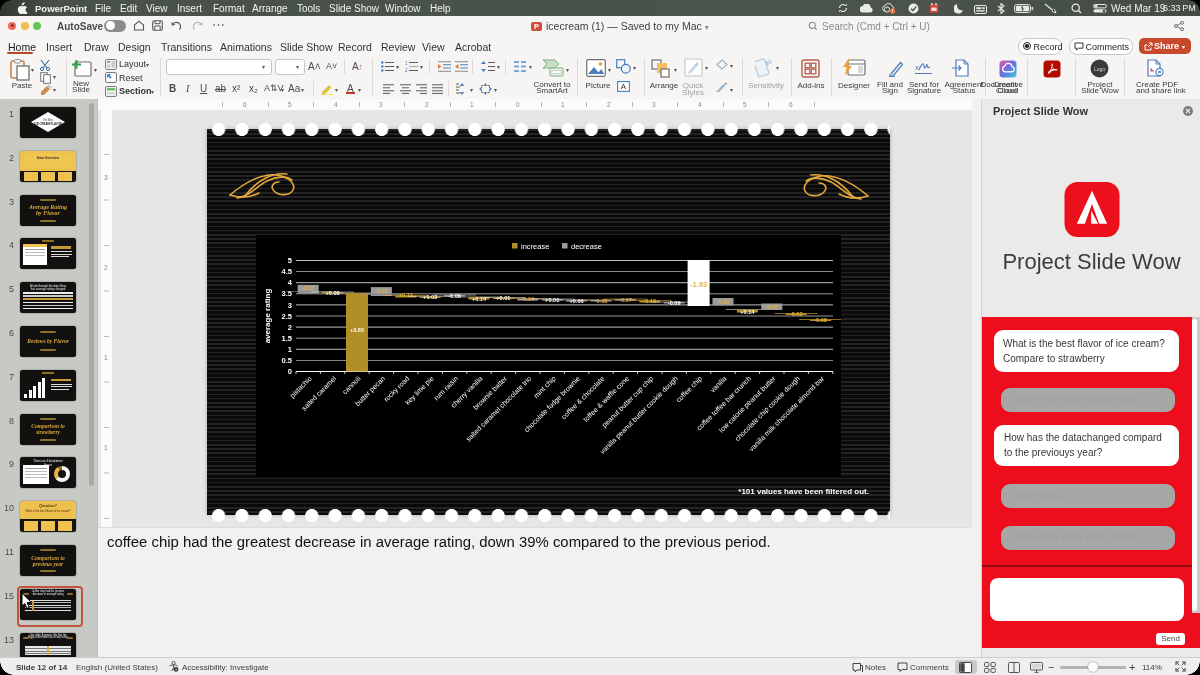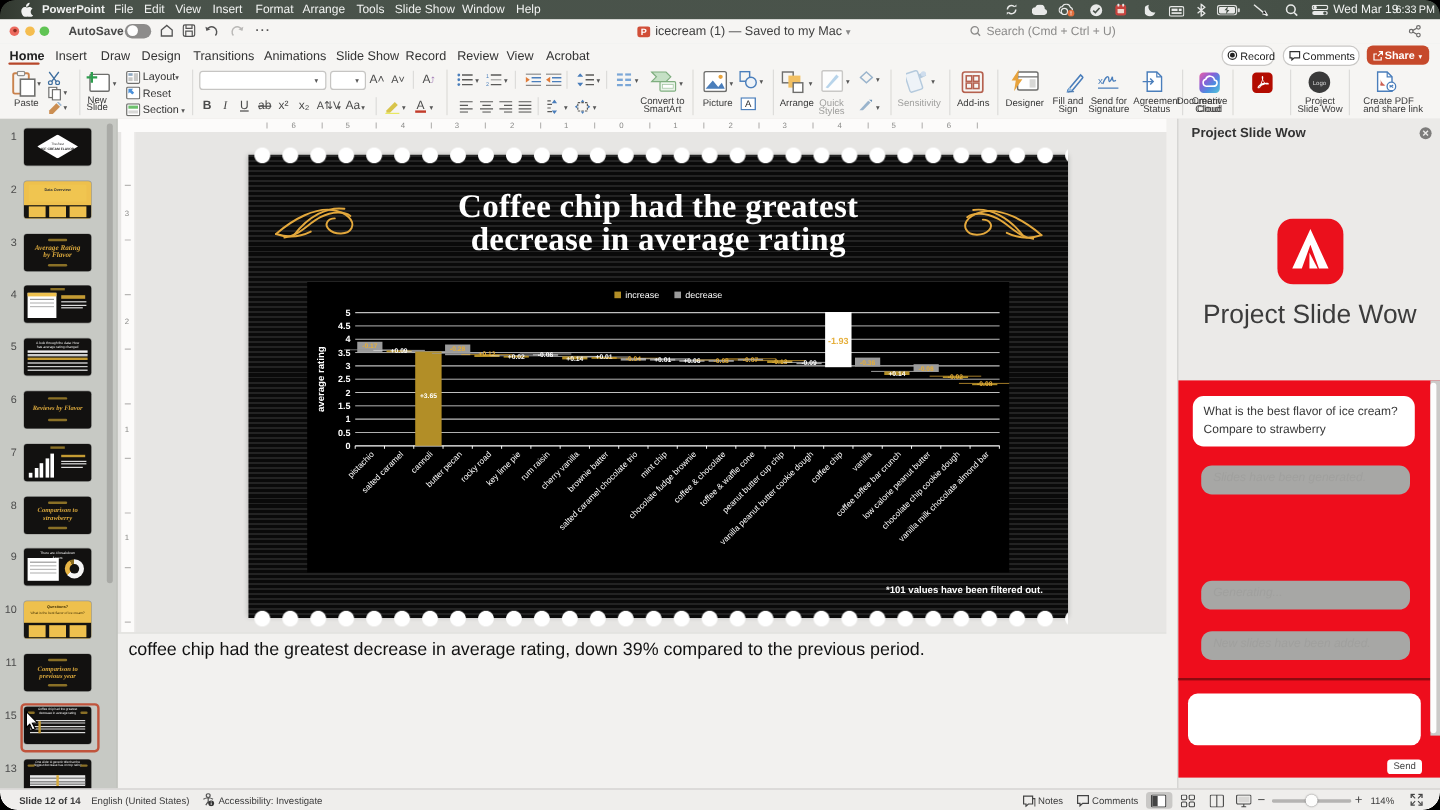--- a/index.html
+++ b/index.html
@@ -158,21 +158,21 @@
     </svg>
   <span style="position:absolute;left:822px;top:4.5px;font-size:10px;color:#8b8a89;">Search (Cmd + Ctrl + U)</span>
   <svg style="position:absolute;left:1173px;top:4px" width="12" height="12" viewBox="0 0 12 12">
       <circle cx="3" cy="6" r="1.5" fill="none" stroke="#6b6a69" stroke-width="1"></circle>
       <circle cx="9" cy="2.8" r="1.5" fill="none" stroke="#6b6a69" stroke-width="1"></circle>
       <circle cx="9" cy="9.2" r="1.5" fill="none" stroke="#6b6a69" stroke-width="1"></circle>
       <path stroke="#6b6a69" d="M4.4 5.3l3.2-1.8M4.4 6.7l3.2 1.8"></path>
     </svg>
 </div>
 <div class="abs" id="ribbon">
-  <span class="tab" style="left:8px;font-weight:bold;color:#222;">Home</span>
+  <span class="tab" style="left:8px;font-weight:normal;color:#222;">Home</span>
   <span style="position:absolute;left:7px;top:15.5px;width:26px;height:2.2px;background:#b7472a;border-radius:1px;"></span>
   <span class="tab" style="left:46px">Insert</span>
   <span class="tab" style="left:84px">Draw</span>
   <span class="tab" style="left:118px">Design</span>
   <span class="tab" style="left:161px">Transitions</span>
   <span class="tab" style="left:220px">Animations</span>
   <span class="tab" style="left:280px">Slide Show</span>
   <span class="tab" style="left:338px">Record</span>
   <span class="tab" style="left:381px">Review</span>
   <span class="tab" style="left:422px">View</span>
@@ -241,21 +241,21 @@
   <svg style="position:absolute;left:105px;top:36px" width="12" height="11" viewBox="0 0 12 11">
       <rect x="0.6" y="0.6" width="10.8" height="9.8" rx="1" fill="#fff" stroke="#6e6e6c"></rect>
       <path fill="#4a90d9" d="M2 2h4l-1.2 1.2 2 2-1.6 1.6-2-2L2 6z"></path>
     </svg>
   <span style="position:absolute;left:119px;top:36.5px;font-size:9px;color:#333;">Reset</span>
   <svg style="position:absolute;left:105px;top:49.5px" width="12" height="11" viewBox="0 0 12 11">
       <rect x="0.6" y="0.6" width="10.8" height="9.8" rx="1" fill="#fff" stroke="#6e6e6c"></rect>
       <rect x="2" y="2" width="8" height="2.6" fill="#6cc06c"></rect>
       <rect x="2" y="6" width="8" height="2.6" fill="#d8d8d6"></rect>
     </svg>
-  <span style="position:absolute;left:119px;top:50px;font-size:9px;color:#333;">Section</span>
+  <span style="position:absolute;left:119px;top:50px;font-size:9px;color:#333;font-weight:bold;">Section</span>
   <span class="chev" style="left:151px;top:51.5px">▾</span>
   <span class="vdiv" style="left:160px"></span>
 
   <span style="position:absolute;left:166px;top:23px;width:104px;height:14px;background:#fff;border:1px solid #c6c5c3;border-radius:3px;"></span>
   <span class="chev" style="left:262px;top:27px">▾</span>
   <span style="position:absolute;left:275px;top:23px;width:28px;height:14px;background:#fff;border:1px solid #c6c5c3;border-radius:3px;"></span>
   <span class="chev" style="left:296px;top:27px">▾</span>
   <span style="position:absolute;left:308px;top:25px;font-size:10px;color:#4a4a4a;">A˄</span>
   <span style="position:absolute;left:326px;top:25px;font-size:9px;color:#4a4a4a;">A˅</span>
   <span class="vdiv" style="left:344px;top:23px;height:15px;"></span>
@@ -616,21 +616,20 @@
     <div style="position:absolute;left:5px;top:15.5px;width:46px;height:1px;background:#777;"></div>
     <div style="position:absolute;left:5px;top:18px;width:46px;height:1px;background:#777;"></div>
     <div style="position:absolute;left:5px;top:20.5px;width:46px;height:1px;background:#777;"></div>
     <div style="position:absolute;left:27px;top:13px;width:2px;height:9.5px;background:#d8ab3a;"></div>
   </div>
   <div style="position:absolute;left:89px;top:4px;width:5px;height:383px;background:#a9aaa6;border-radius:3px;"></div>
 </div>
 <div class="abs" id="slide">
   <div class="perf" style="top:-6.5px;"></div>
   <div class="perf" style="top:379.5px;"></div>
-  <div id="slidetitle">Coffee chip had the greatest<br>decrease in average rating</div>
   <svg style="position:absolute;left:22px;top:41px" width="72" height="32" viewBox="0 0 72 32">
     <g fill="none" stroke="#e3a83c" stroke-width="1.6" stroke-linecap="round">
       <path d="M1 25 C16 12, 34 3, 48 5 C60 7, 67 14, 64 20 C61 26, 50 26, 45 21 C41 17, 44 12, 50 12"></path>
       <path d="M8 28 C20 27, 28 16, 38 11 C48 6, 58 6, 63 10"></path>
       <path d="M16 26 C28 10, 44 2, 58 4"></path>
       <path d="M1 25 C10 28, 20 28, 30 23"></path>
     </g>
   </svg>
   <svg style="position:absolute;left:590px;top:42px" width="72" height="32" viewBox="0 0 72 32">
     <g fill="none" stroke="#e3a83c" stroke-width="1.6" stroke-linecap="round" transform="translate(72,0) scale(-1,1)">
@@ -794,20 +793,23 @@
       <path fill="#fff" d="M48.5 52 L48.5 76 L61 76 Z"></path>
     </svg>
   <div style="position:absolute;left:0;top:150px;width:219px;text-align:center;font-size:22px;color:#3c3c3c;letter-spacing:0px;">Project Slide Wow</div>
   <div id="redpanel">
     <div class="bubble" style="top:13px;height:42px;">
         <div style="padding:7px 0 0 9px;line-height:14.5px;">What is the best flavor of ice cream?<br>Compare to strawberry</div>
       </div>
     <div class="bubble gray" style="top:70.5px;height:24px;left:19px;width:174px;">
         <div style="padding:5px 0 0 10px;">Slides have been generated.</div>
       </div>
+    <div class="bubble" style="top:108px;height:41px;">
+        <div style="padding:6px 0 0 10px;line-height:14.5px;">How has the datachanged compard<br>to the previouys year?</div>
+      </div>
     <div class="bubble gray" style="top:166.5px;height:24px;left:19px;width:174px;">
         <div style="padding:5px 0 0 10px;">Generating...</div>
       </div>
     <div class="bubble gray" style="top:208.5px;height:24px;left:19px;width:174px;">
         <div style="padding:5px 0 0 10px;">New slides have been added.</div>
       </div>
     <div style="position:absolute;left:0;top:248px;width:219px;height:2px;background:#8c0a10;"></div>
     <div style="position:absolute;left:8px;top:261px;width:194px;height:43px;background:#fff;border-radius:8px;"></div>
     <div style="position:absolute;left:174px;top:316px;width:29px;height:12px;background:#fff;border-radius:3px;font-size:8px;color:#444;text-align:center;line-height:12px;">Send</div>
     <div style="position:absolute;left:210px;top:0;width:9px;height:296px;background:#cbcac9;"></div>

